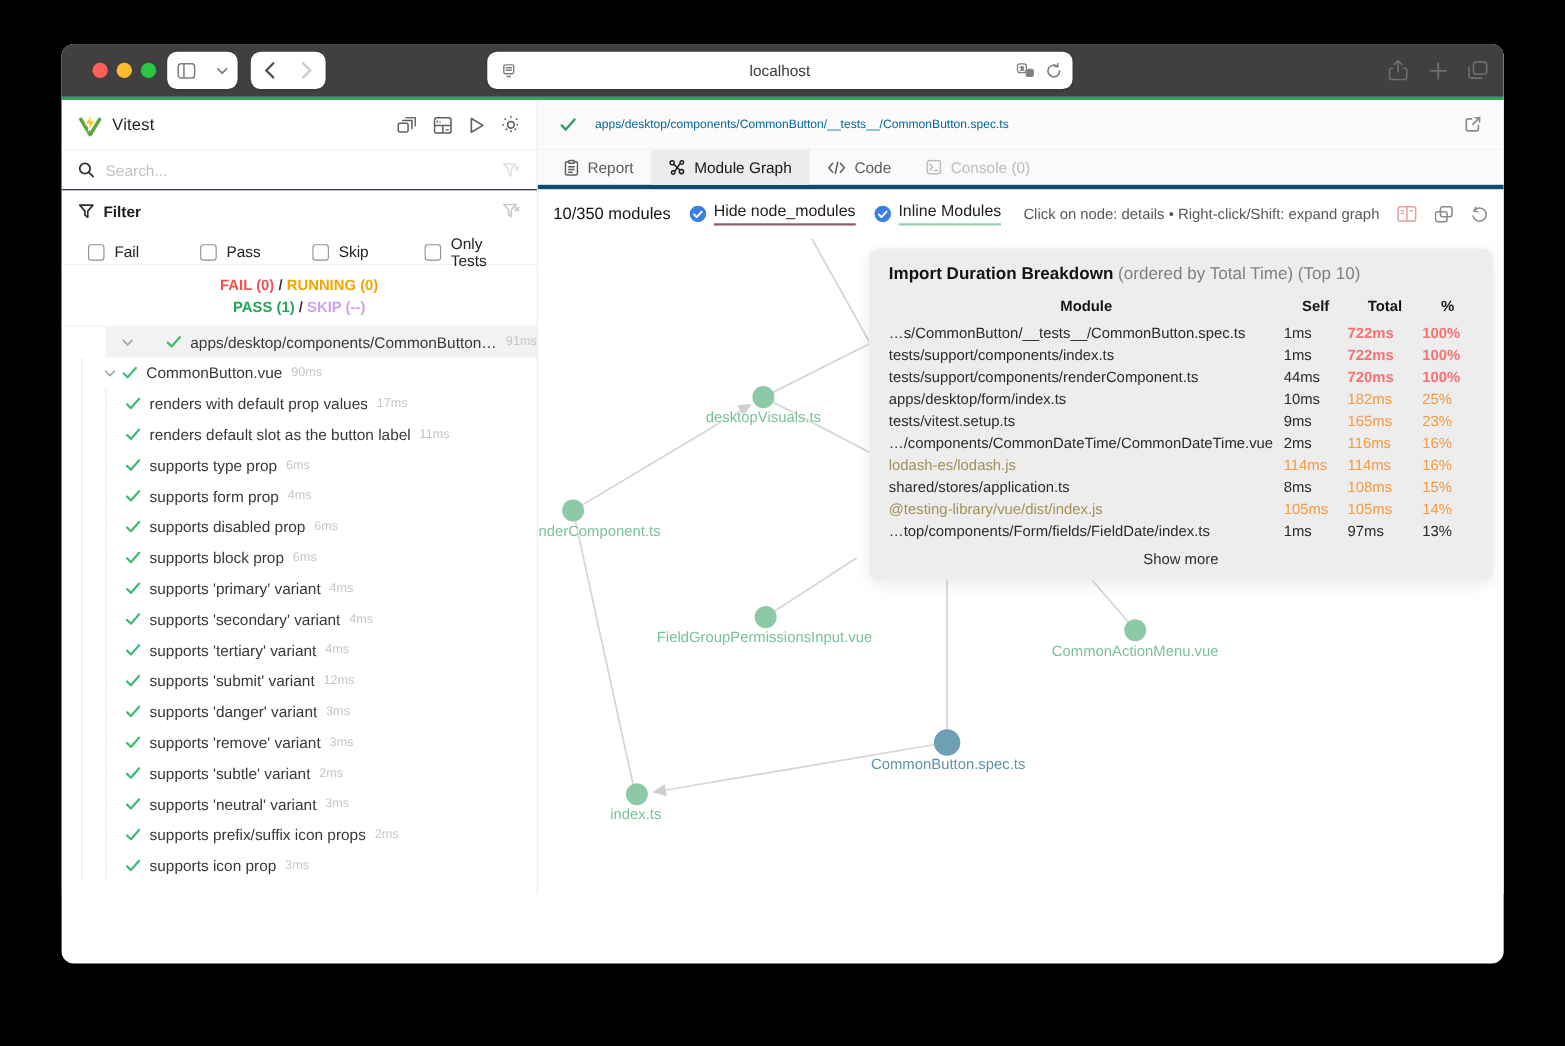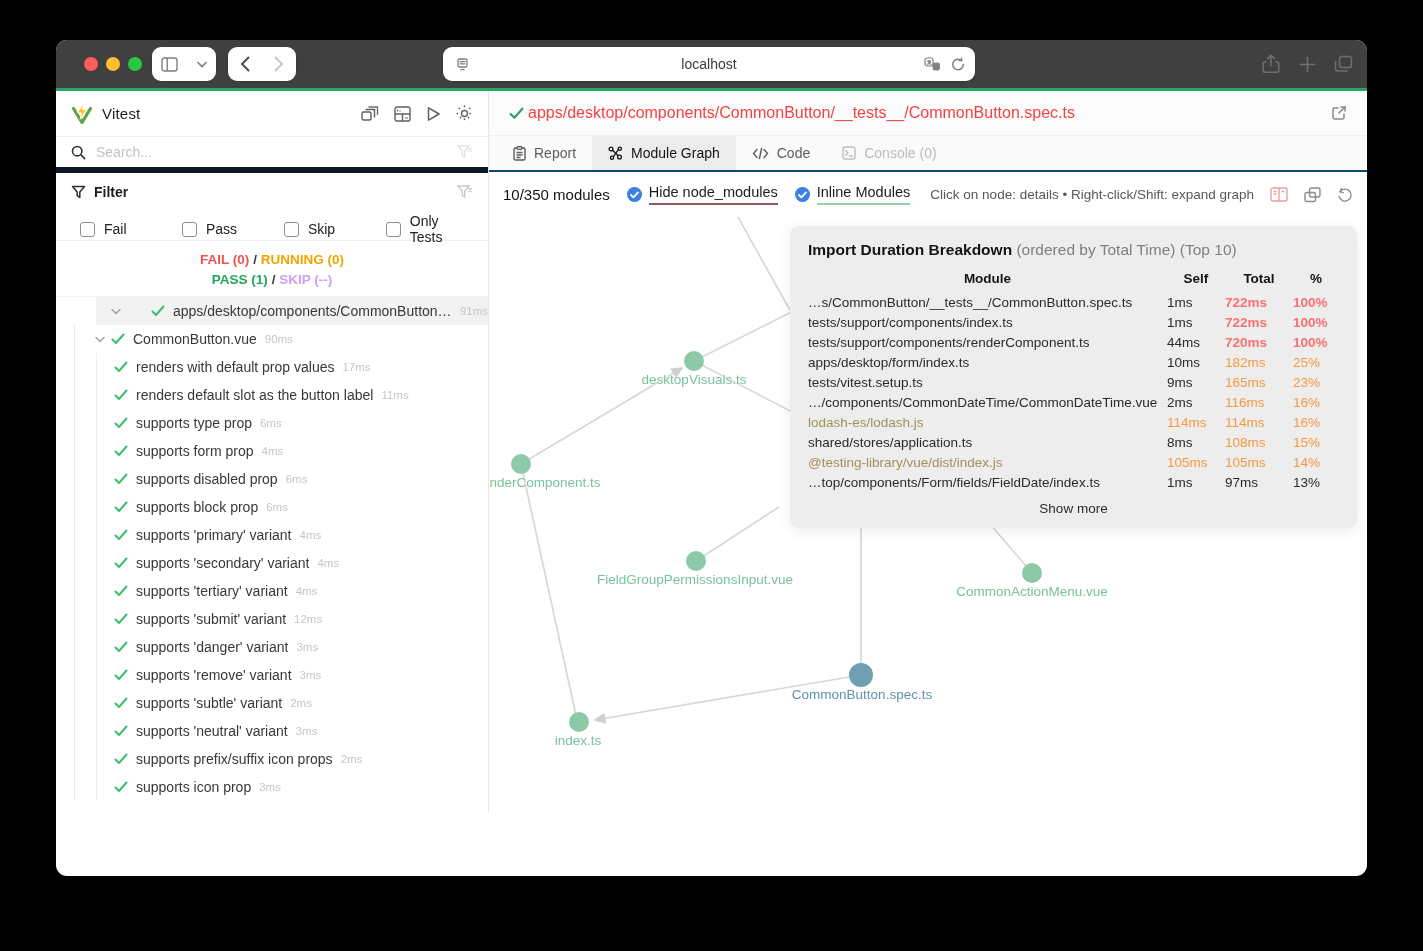--- a/index.html
+++ b/index.html
@@ -27,21 +27,21 @@
 
   
   .content { display:flex; height:722px; }
   .sidebar { width:433px; border-right:1px solid #e7e7e7; background:#fff; flex:none; }
   .main { flex:1; position:relative; background:#fff; }
 
   
   .sb-header { height:45px; display:flex; align-items:center; padding:0 15px; }
   .sb-title { margin-left:9px; font-size:15px; color:#1f1f1f; letter-spacing:.2px; }
   .sb-tools { margin-left:auto; display:flex; gap:15px; color:#5f5f5f; align-items:center; }
-  .sb-search { height:37px; border-top:1px solid #f0f0f0; border-bottom:6px solid #0f172a; display:flex; align-items:center; padding:0 15px; }
+  .sb-search { height:37px; border-top:1px solid #f0f0f0; border-bottom:1px solid #0f172a; display:flex; align-items:center; padding:0 15px; }
   .sb-search .ph { margin-left:10px; font-size:14px; color:#c3c3c3; }
   .sb-search .clear { margin-left:auto; color:#e2e2e2; }
   .sb-filter { height:68px; border-bottom:1px solid #f0f0f0; padding:11px 15px 0; }
   .filter-head { display:flex; align-items:center; color:#1c1c1c; }
   .filter-head .fh-label { margin-left:8px; font-size:14px; font-weight:700; }
   .filter-head .fclear { margin-left:auto; color:#c9c9c9; }
   .filter-opts { display:flex; margin-top:13px; }
   .fopt { display:flex; align-items:center; width:104px; }
   .fopt:last-child { width:auto; }
   .cb { width:15px; height:15px; border:1.5px solid #8e8e8e; border-radius:3px; background:#fff; flex:none; }
@@ -55,23 +55,23 @@
   .trow .chev { color:#a3a3a3; flex:none; }
   .trow .tname { overflow:hidden; text-overflow:ellipsis; }
   .trow .ttime { margin-left:8px; font-size:11.5px; color:#c6c6c6; flex:none; }
   .tcheck { flex:none; margin-right:8px; }
   .lvl0 { padding-left:15px; } .lvl0 .chev { margin-right:30px; }
   .lvl1 { padding-left:39px; } .lvl1 .chev { margin-right:6px; }
   .lvl2 { padding-left:58px; }
 
   
   .file-header { height:45px; background:#fbfbfb; border-bottom:1px solid #efefef; display:flex; align-items:center; padding:0 20px; }
-  .file-path { margin-left:4px; font-size:16px; color:#ef4444; }
+  .file-path { margin-left:17px; font-size:11px; color:#0369a1; }
   .fh-open { margin-left:auto; color:#8a8a8a; }
-  .tabs { height:36px; background:#fafafa; border-bottom:2px solid #0c4a6e; display:flex; padding-left:8px; }
+  .tabs { height:36px; background:#fafafa; border-bottom:4px solid #0c4a6e; display:flex; padding-left:8px; }
   .tab { display:flex; align-items:center; gap:8px; padding:0 16px; font-size:14px; color:#5c5c5c; }
   .tab.active { background:#ececec; color:#141414; }
   .tab.disabled { color:#bcbcbc; }
 
   
   .graph-toolbar { height:45px; display:flex; align-items:center; padding:0 14px; }
   .modcount { font-size:15px; font-weight:400; color:#141414; }
   .gcheck { display:flex; align-items:center; margin-left:17px; }
   .bluecb { width:15px; height:15px; border-radius:50%; background:#3b7fe4; color:#fff; display:flex; align-items:center; justify-content:center; flex:none; }
   .gcheck .gl { margin-left:7px; font-size:14.5px; color:#1c1c1c; padding-bottom:3px; border-bottom:2px solid; }

